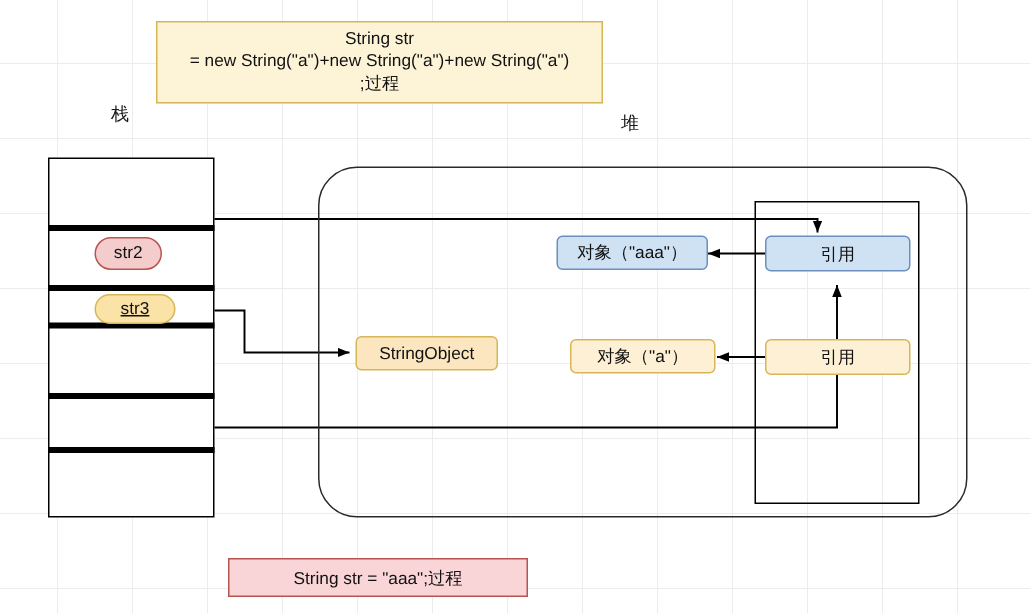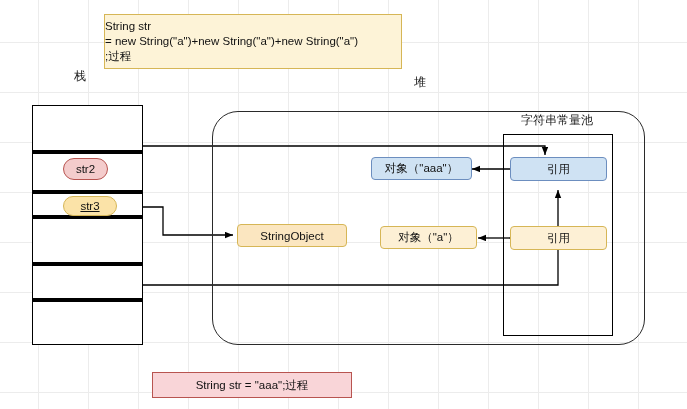--- a/index.html
+++ b/index.html
@@ -32,21 +32,21 @@
   .note-top {
     position: absolute;
     left: 104px;
     top: 14px;
     width: 296px;
     height: 53px;
     background: #fdf3d7;
     border: 1px solid #d6b656;
     display: flex;
     flex-direction: column;
-    align-items: flex-start;
+    align-items: center;
     justify-content: center;
     font-size: 11.5px;
     line-height: 15px;
     color: #111;
     text-align: center;
   }
 
   
   .note-bottom {
     position: absolute;
@@ -171,35 +171,34 @@
   </svg>
 
   <div class="note-top">
     <span>String str</span>
     <span>= new String("a")+new String("a")+new String("a")</span>
     <span>;过程</span>
   </div>
 
   <div class="lbl" style="left:74px; top:68px;">栈</div>
   <div class="lbl" style="left:414px; top:74px;">堆</div>
-  <div class="lbl" style="left:521px; top:112px;">字符串常量池</div>
 
   <div class="stack-box"></div>
   <div class="stack-div" style="top:150px;"></div>
   <div class="stack-div" style="top:190px;"></div>
   <div class="stack-div" style="top:215px;"></div>
   <div class="stack-div" style="top:262px;"></div>
   <div class="stack-div" style="top:298px;"></div>
 
   <div class="chip chip-red" style="left:63px; top:158px; width:45px; height:22px;">str2</div>
   <div class="chip chip-yellow" style="left:63px; top:196px; width:54px; height:20px;">str3</div>
 
   <div class="heap-box"></div>
 
-  <div class="obj obj-yell" style="left:237px; top:224px; width:110px; height:23px;">StringObject</div>
+  <div class="obj obj-yell" style="left:237px; top:224px; width:95px; height:23px;">StringObject</div>
 
   <div class="obj obj-blue" style="left:371px; top:157px; width:101px; height:23px;">对象（"aaa"）</div>
 
   <div class="obj obj-yell2" style="left:380px; top:226px; width:97px; height:23px;">对象（"a"）</div>
 
   <div class="pool-box"></div>
 
   <div class="obj obj-blue" style="left:510px; top:157px; width:97px; height:24px;">引用</div>
 
   <div class="obj obj-yell2" style="left:510px; top:226px; width:97px; height:24px;">引用</div>

